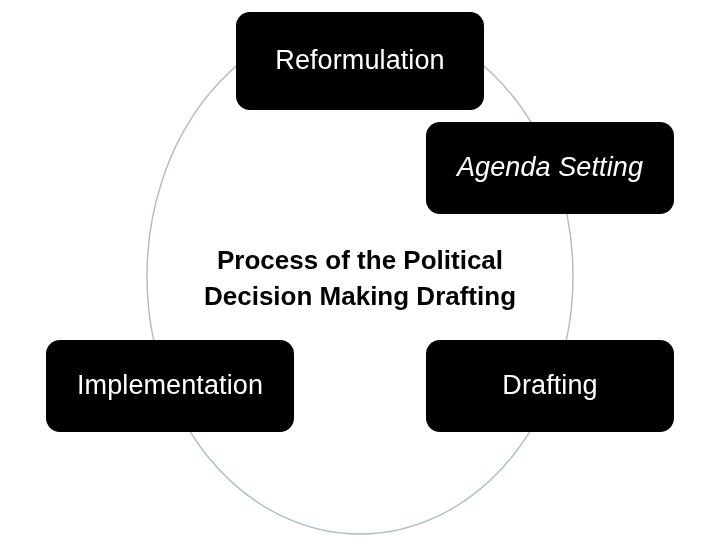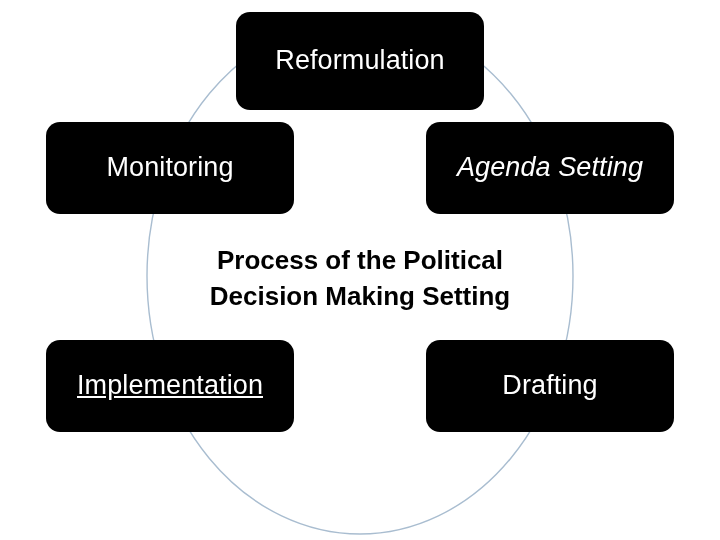--- a/index.html
+++ b/index.html
@@ -59,34 +59,31 @@
 <div id="diagram">
 
   <svg class="ring" viewBox="0 0 720 540" xmlns="http://www.w3.org/2000/svg">
     <ellipse cx="360" cy="276" rx="213" ry="258" fill="none" stroke="#a9bdd0" stroke-width="1.4"></ellipse>
   </svg>
 
   <div class="node" style="left:236px; top:12px; width:248px; height:98px;">
     <span>Reformulation</span>
   </div>
 
-  <div class="node" style="left:46px; top:122px; width:248px; height:92px;">
-    <span>Monitoring</span>
-  </div>
 
   <div class="node" style="left:426px; top:122px; width:248px; height:92px;font-style:italic;">
     <span>Agenda Setting</span>
   </div>
 
   <div class="center-label" style="left:160px; top:242px; width:400px;">
     <div>Process of the Political</div>
-    <div>Decision Making Setting</div>
+    <div>Decision Making Drafting</div>
   </div>
 
-  <div class="node" style="left:46px; top:340px; width:248px; height:92px;text-decoration:underline;">
+  <div class="node" style="left:46px; top:340px; width:248px; height:92px;">
     <span>Implementation</span>
   </div>
 
   <div class="node" style="left:426px; top:340px; width:248px; height:92px;">
     <span>Drafting</span>
   </div>
 
 
 </div>
 

